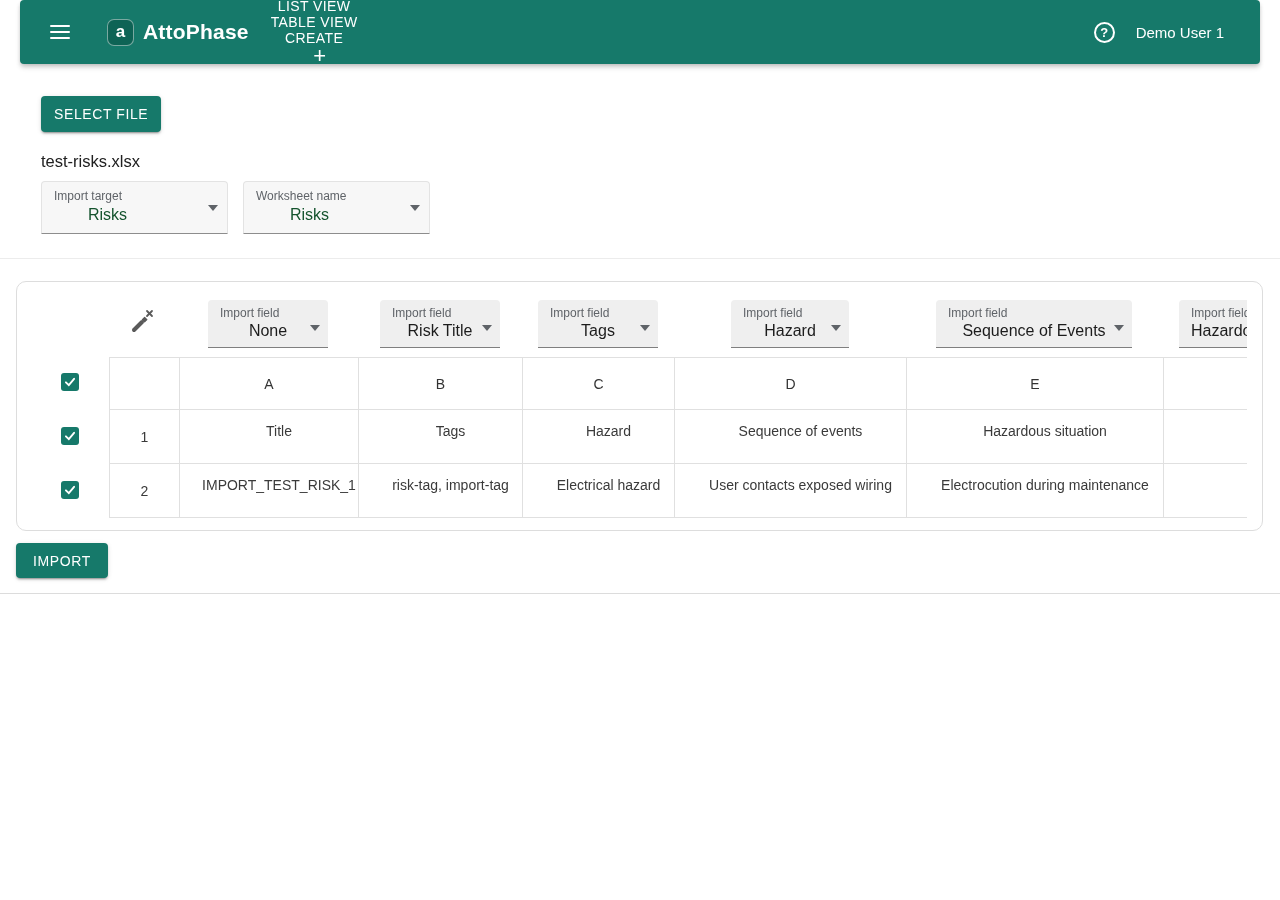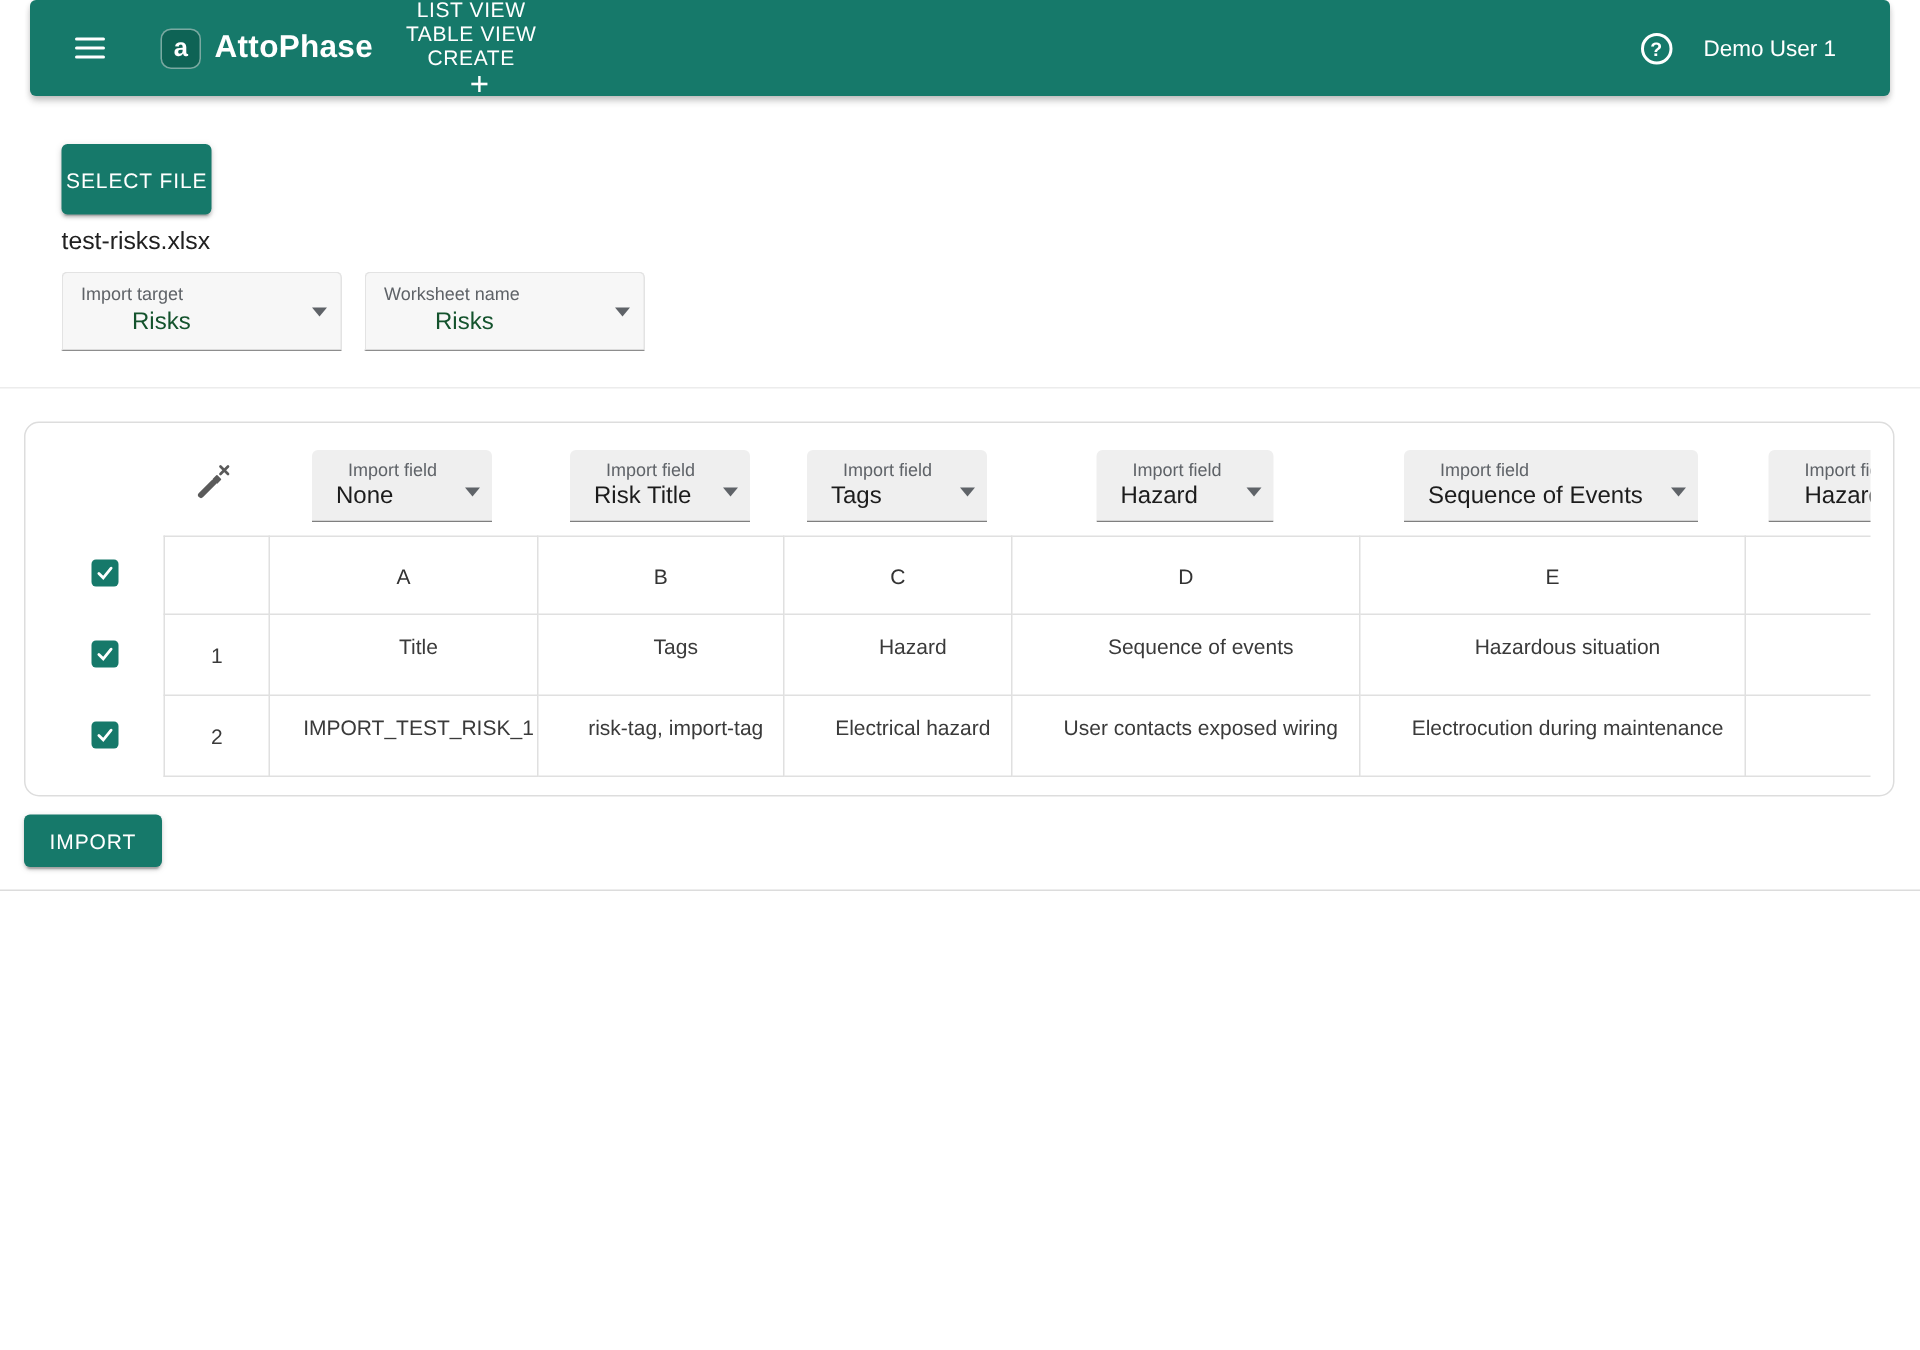--- a/index.html
+++ b/index.html
@@ -31,21 +31,21 @@
     font-size:13px; font-weight:700; display:flex; align-items:center; justify-content:center; cursor:pointer;
   }
   .user-name { margin-left:21px; margin-right:36px; font-size:15px; }
 
   
   .btn {
     background:#16796A; color:#fff; border:none; border-radius:4px;
     font-size:14px; font-weight:500; letter-spacing:.6px; cursor:pointer;
     box-shadow:0 3px 1px -2px rgba(0,0,0,.2), 0 2px 2px 0 rgba(0,0,0,.14), 0 1px 5px 0 rgba(0,0,0,.12);
   }
-  .select-file-btn { position:absolute; left:41px; top:96px; height:47px; padding:0 3px;text-align:center; }
+  .select-file-btn { position:absolute; left:41px; top:96px; height:36px; padding:0 13px;text-align:center; }
   .import-btn { position:absolute; left:16px; top:543px; height:35px; padding:0 17px; }
 
   .filename { position:absolute; left:41px; top:152px; font-size:16.5px; color:#212121; }
 
   
   .filled-select {
     position:absolute; top:181px; width:187px; height:53px;
     background:#f7f7f7; border:1px solid #e3e3e3; border-bottom:1px solid #8d8d8d;
     border-radius:4px 4px 0 0; padding:7px 30px 0 12px; cursor:pointer;
   }
@@ -65,24 +65,24 @@
     position:absolute; left:16px; top:281px; width:1247px; height:250px;
     background:#fff; border:1px solid #dddddd; border-radius:10px; overflow:hidden;
   }
   .paper-inner { position:absolute; left:0; top:0; width:1230px; height:248px; overflow:hidden; }
 
   .edit-icon { position:absolute; left:112px; top:25px; width:26px; height:28px; cursor:pointer; }
 
   .mini-select {
     position:absolute; top:18px; height:48px;
     background:#efefef; border-bottom:1px solid #7f7f7f;
-    border-radius:4px 4px 0 0; padding:6px 0 0 12px; cursor:pointer;
+    border-radius:4px 4px 0 0; padding:6px 0 0 0; cursor:pointer;
   }
   .ms-label { font-size:12px; color:#5f6368; text-align:left; padding-left:12px; white-space:nowrap; }
-  .ms-value { font-size:16px; color:#1c1c1c; text-align:left; margin-top:2px; padding:0 4px; white-space:nowrap; }
+  .ms-value { font-size:16px; color:#1c1c1c; text-align:center; margin-top:2px; padding:0 4px; white-space:nowrap; }
   .ms-caret {
     position:absolute; right:8px; top:25px;
     width:0; height:0; border-left:5px solid transparent; border-right:5px solid transparent;
     border-top:6px solid #5f6368;
   }
 
   .checkbox {
     position:absolute; left:44px; width:18px; height:18px;
     background:#16796A; border-radius:3px; cursor:pointer;
     display:flex; align-items:center; justify-content:center;

